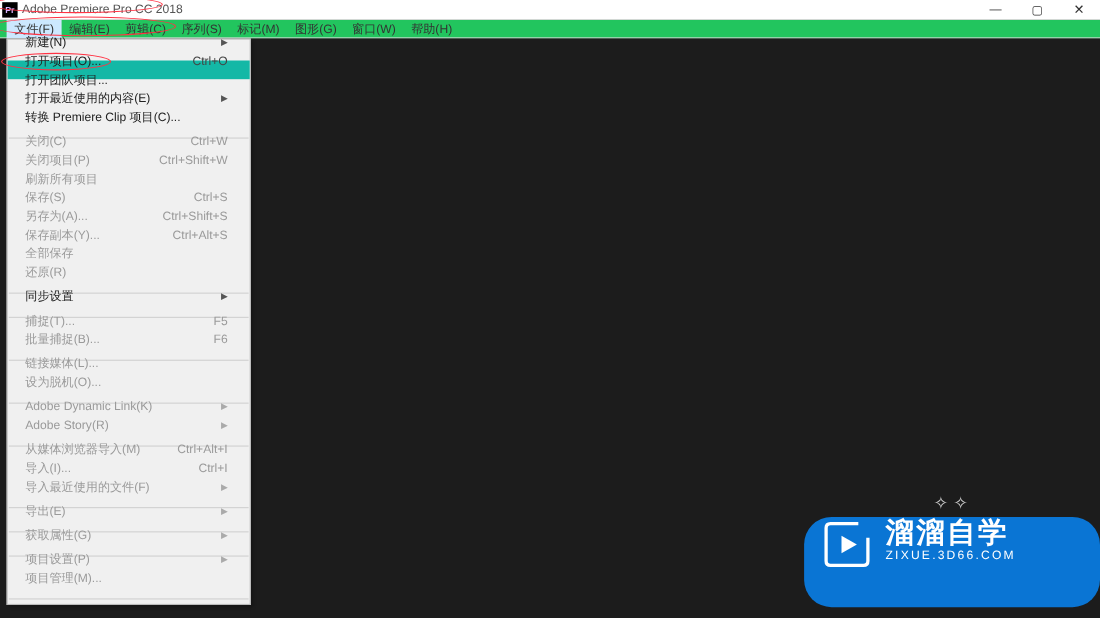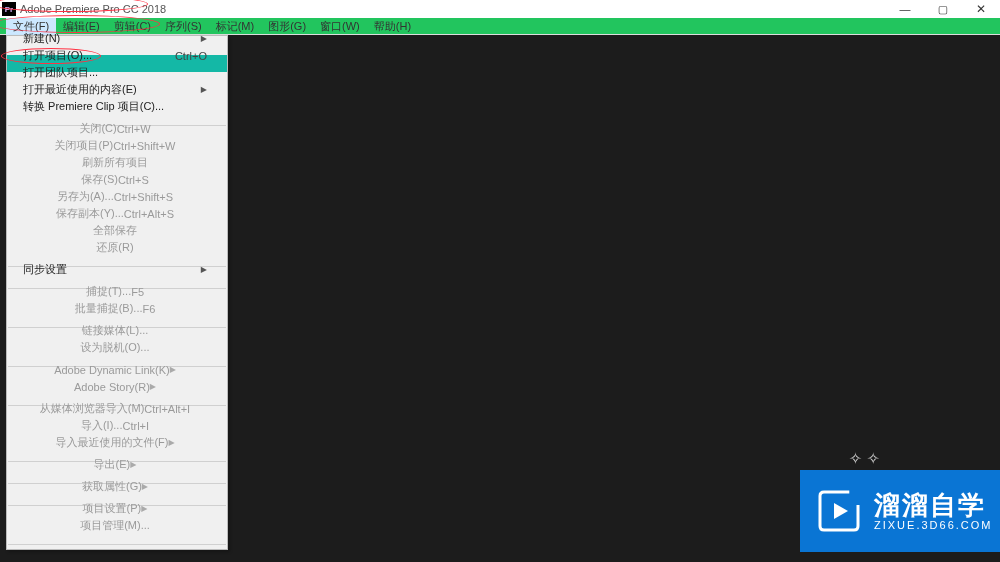--- a/index.html
+++ b/index.html
@@ -9,29 +9,29 @@
   .app-title { font-size: 11px; color: #555; }
   .win-controls { position: absolute; right: 0; top: 0; display: flex; height: 18px; }
   .win-btn { width: 38px; height: 18px; display: flex; align-items: center; justify-content: center; font-size: 11px; color: #333; cursor: pointer; }
   .win-btn.close { font-size: 12px; }
   .menubar { display: flex; align-items: center; height: 17px; background: #22c55e; border-bottom: 1px solid #ddd; padding-left: 6px; }
   .menu-item { font-size: 11px; color: #333; padding: 1px 7px; cursor: pointer; }
   .menu-item.open { background: #cce8ff; }
   .workspace { position: absolute; top: 35px; left: 0; right: 0; bottom: 0; background: #1c1c1c; }
   .dropdown { position: absolute; top: 35px; left: 6px; width: 222px; background: #f0f0f0; border: 1px solid #bbb; box-shadow: 2px 2px 3px rgba(0,0,0,0.25); padding: 2px 0; z-index: 10; }
   .dd-item { display: flex; align-items: center; justify-content: space-between; height: 17px; padding: 0 20px 16px 16px; font-size: 11px; color: #222; cursor: pointer; }
-  .dd-item.disabled { color: #9a9a9a; cursor: default; justify-content: center; }
+  .dd-item.disabled { color: #9a9a9a; cursor: default; }
   .dd-item.highlight { background: #14b8a6; }
   .dd-shortcut { font-size: 11px; color: #444; }
   .dd-item.disabled .dd-shortcut { color: #9a9a9a; }
   .dd-arrow { font-size: 8px; color: #555; }
   .dd-item.disabled .dd-arrow { color: #aaa; }
   .dd-sep { height: 1px; background: #d0d0d0; margin: 2px 1px; }
   .annot { position: absolute; border: 1px solid #ff3344; border-radius: 50%; pointer-events: none; z-index: 20; }
-  .watermark { position: absolute; right: 0; bottom: 10px; width: 200px; height: 82px; background: #0a75d4; display: flex; align-items: center; z-index: 5; }
+  .watermark { position: absolute; right: 0; bottom: 10px; width: 269px; height: 82px; background: #0a75d4; display: flex; z-index: 5; border-radius: 25px; }
   .wm-icon { width: 50px; height: 50px; margin: 0 10px 0 14px; position: relative; }
   .wm-icon svg { width: 100%; height: 100%; }
   .wm-text { color: #fff; }
   .wm-main { font-size: 26px; font-weight: 600; letter-spacing: 2px; line-height: 1.1; }
   .wm-sub { font-size: 11px; letter-spacing: 2px; }
   .hands { position: absolute; right: 120px; bottom: 94px; color: #ccc; font-size: 16px; pointer-events:none; z-index:4; }
 </style>
 </head>
 <body>
 

